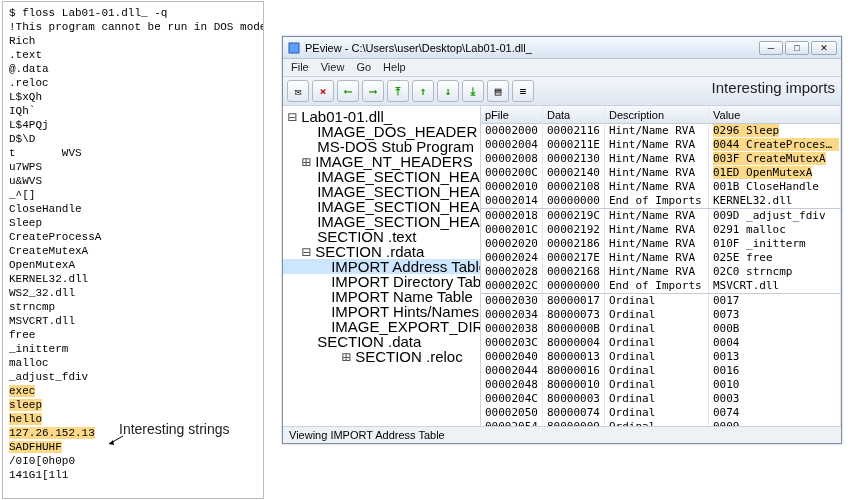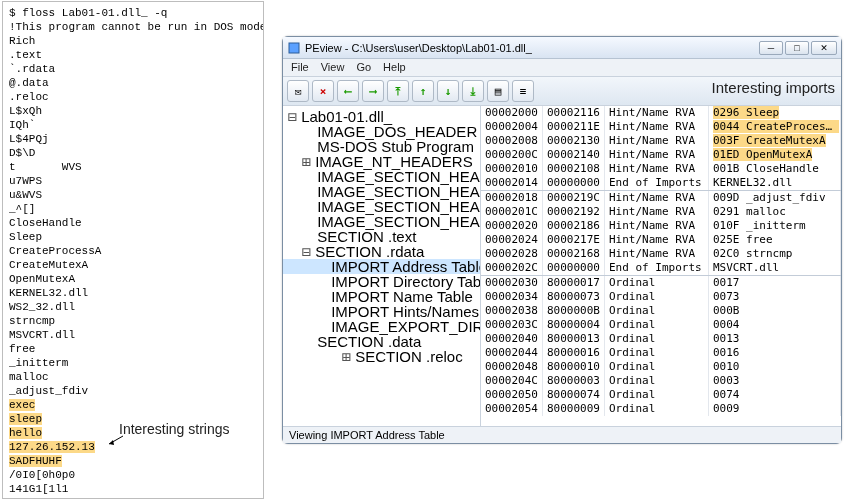--- a/index.html
+++ b/index.html
@@ -51,21 +51,21 @@
   .arrow1 svg { width: 100%; height: 100%; }
 
   
   .peview {
     position: relative;
     width: 560px;
     margin: 36px 0 0 18px;
   }
   .win {
     border: 1px solid #7b8ea3;
-    border-radius: 6px;
+    border-radius: 0;
     background: #e9eef4;
     box-shadow: 0 0 2px rgba(0,0,0,.25);
   }
   .titlebar {
     display: flex;
     align-items: center;
     height: 22px;
     padding: 0 4px;
     background: linear-gradient(#f5f9ff,#d9e4f2);
     border-bottom: 1px solid #b6c3d2;
@@ -170,21 +170,20 @@
 <body>
 
 <div class="wrap">
 
   <div class="terminal">
     <div class="tline">$ floss Lab01-01.dll_ -q</div>
     <div id="term-lines">
         <div class="tline">!This program cannot be run in DOS mode.</div>
         <div class="tline">Rich</div>
         <div class="tline">.text</div>
-        <div class="tline">`.rdata</div>
         <div class="tline">@.data</div>
         <div class="tline">.reloc</div>
         <div class="tline">L$xQh</div>
         <div class="tline">IQh`</div>
         <div class="tline">L$4PQj</div>
         <div class="tline">D$\D</div>
         <div class="tline">t       WVS</div>
         <div class="tline">u7WPS</div>
         <div class="tline">u&amp;WVS</div>
         <div class="tline">_^[]</div>
@@ -272,20 +271,26 @@
             <div class="tnode" style="padding-left: 18px;"><span class="glyph">⊟</span><span> SECTION .rdata</span></div>
             <div class="tnode sel" style="padding-left: 32px;"><span class="glyph" style="border-left: 1px dotted rgb(170, 170, 170); margin-right: 2px;"></span><span> IMPORT Address Table</span></div>
             <div class="tnode" style="padding-left: 32px;"><span class="glyph" style="border-left: 1px dotted rgb(170, 170, 170); margin-right: 2px;"></span><span> IMPORT Directory Table</span></div>
             <div class="tnode" style="padding-left: 32px;"><span class="glyph" style="border-left: 1px dotted rgb(170, 170, 170); margin-right: 2px;"></span><span> IMPORT Name Table</span></div>
             <div class="tnode" style="padding-left: 32px;"><span class="glyph" style="border-left: 1px dotted rgb(170, 170, 170); margin-right: 2px;"></span><span> IMPORT Hints/Names &amp; DLL Names</span></div>
             <div class="tnode" style="padding-left: 32px;"><span class="glyph" style="border-left: 1px dotted rgb(170, 170, 170); margin-right: 2px;"></span><span> IMAGE_EXPORT_DIRECTORY</span></div>
             <div class="tnode" style="padding-left: 18px;"><span class="glyph" style="border-left: 1px dotted rgb(170, 170, 170); margin-right: 2px;"></span><span> SECTION .data</span></div>
             <div class="tnode" style="padding-left: 18px; margin-left: 40px;"><span class="glyph">⊞</span><span> SECTION .reloc</span></div>
           </div>
         <div class="grid">
+          <div class="ghead">
+            <div class="gcell c1">pFile</div>
+            <div class="gcell c2">Data</div>
+            <div class="gcell c3">Description</div>
+            <div class="gcell c4">Value</div>
+          </div>
           <div id="gbody">
               <div class="grow">
                 <div class="gcell c1 num">00002000</div>
                 <div class="gcell c2 num">00002116</div>
                 <div class="gcell c3 num">Hint/Name RVA</div>
                 <div class="gcell c4 num"><span class="yval">0296  Sleep</span></div>
               </div>
               <div class="grow">
                 <div class="gcell c1 num">00002004</div>
                 <div class="gcell c2 num">0000211E</div>

